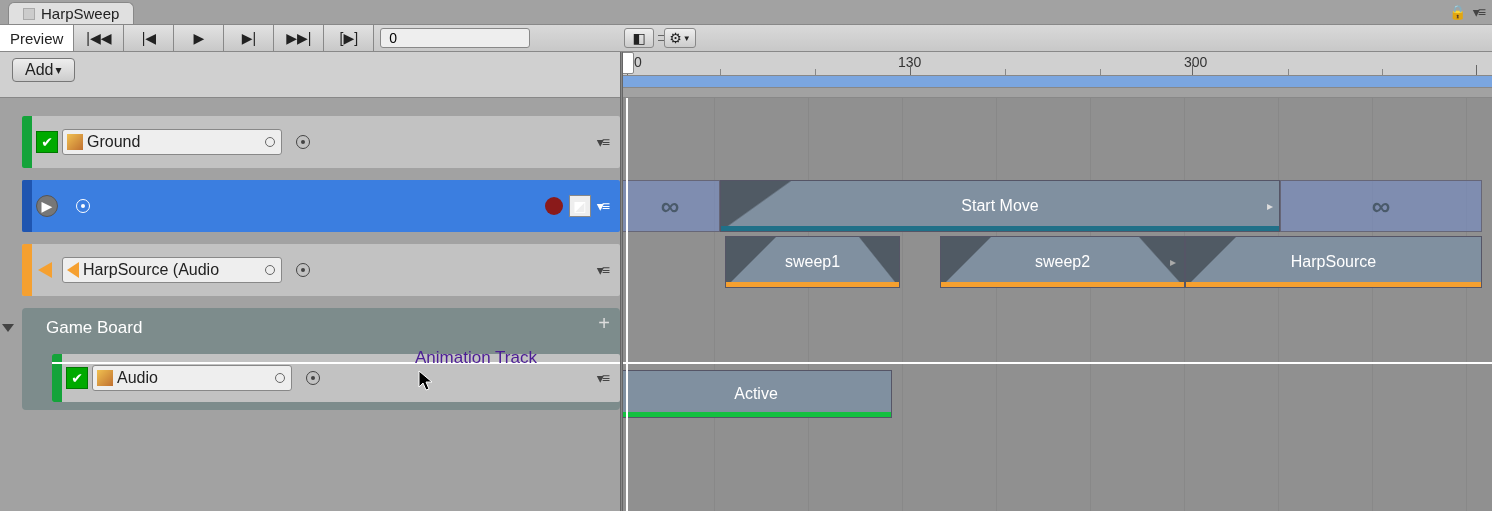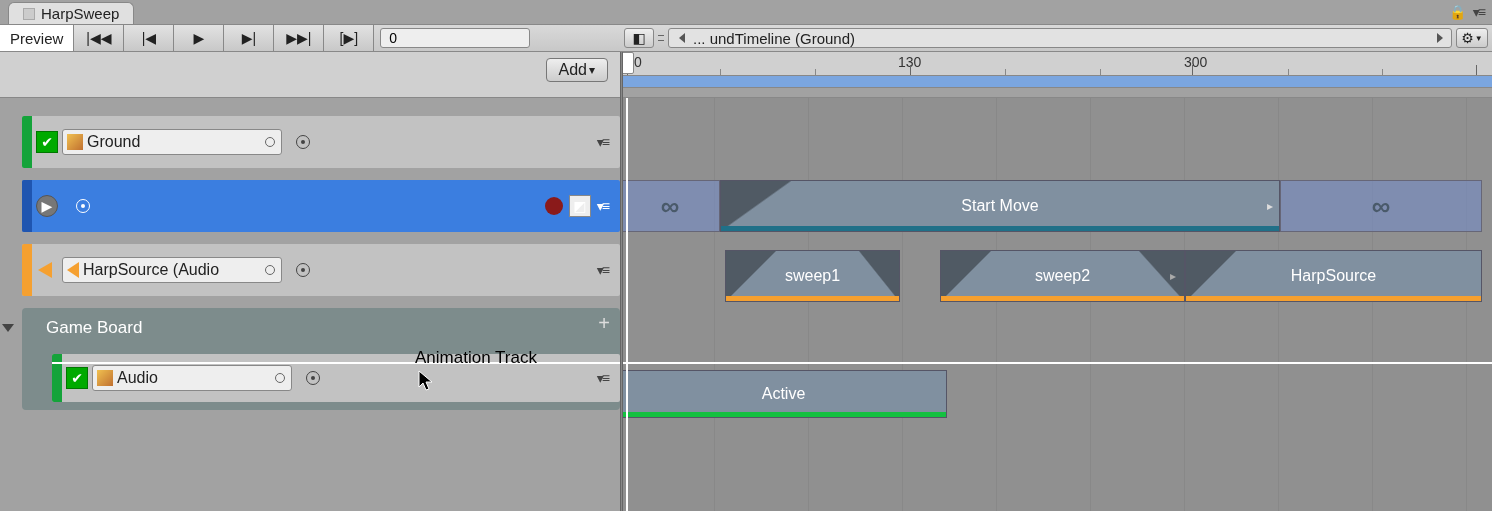--- a/index.html
+++ b/index.html
@@ -128,21 +128,20 @@
     margin-right: 4px;
     display: flex; align-items: center; justify-content: center;
     font-size: 14px;
   }
 
   
   .add-row {
     height: 46px;
     display: flex;
     border-bottom: 1px solid #888;
-    text-align: right;
   }
   .add-left {
     width: 620px;
     background: #d0d0d0;
     padding: 6px 12px;
     flex-shrink: 0;
   }
   .add-btn {
     background: linear-gradient(#eee,#ccc);
     border: 1px solid #777;
@@ -347,21 +346,21 @@
     padding: 6px 0 8px 30px;
   }
   .group-body .track-row { margin: 0; height: 48px; }
 
   
   .tooltip-label {
     position: absolute;
     left: 415px;
     top: 250px;
     font-size: 17px;
-    color: #000000;
+    color: #4c1d95;
     background: transparent;
     z-index: 60;
     pointer-events: none;
   }
   .cursor-arrow {
     position: absolute;
     left: 418px;
     top: 272px;
     z-index: 61;
     pointer-events: none;
@@ -466,25 +465,20 @@
     <div class="transport-btn">|◀</div>
     <div class="transport-btn">▶</div>
     <div class="transport-btn">▶|</div>
     <div class="transport-btn">▶▶|</div>
     <div class="transport-btn">[▶]</div>
     <input class="frame-input" value="0" style="">
   </div>
   <div class="toolbar-right">
     <div class="splitter-btn">◧</div>
     <div style="width:6px;height:6px;border-bottom:1px solid #666;border-top:1px solid #666;"></div>
-    <div class="asset-dropdown">
-      <span class="arrow-left"></span>
-      <span>... undTimeline (Ground)</span>
-      <span class="arrow-right"></span>
-    </div>
     <div class="gear-btn">
       <span>⚙</span>
       <span style="font-size:8px;margin-left:1px;">▼</span>
     </div>
   </div>
 </div>
 
 <div class="add-row">
   <div class="add-left">
     <div class="add-btn">
@@ -601,21 +595,21 @@
         <div class="fade-in"></div>
         <span>Start Move</span>
         <span style="position:absolute;right:6px;color:#ddd;font-size:12px">▸</span>
         <div class="clip-underline" style="background:#207088"></div>
       </div>
       <div class="loop-region" style="left:660px;width:202px">
         <span class="infinity">∞</span>
       </div>
     </div>
 
-    <div class="clip-lane" style="top:152px;">
+    <div class="clip-lane" style="top:138px;">
       <div class="clip" style="left:105px;width:175px">
         <div class="fade-in" style="width:50px"></div>
         <span>sweep1</span>
         <div class="fade-out" style="width:40px"></div>
         <div class="clip-underline" style="background:#f5a030"></div>
       </div>
       <div class="clip" style="left:320px;width:245px">
         <div class="fade-in" style="width:50px"></div>
         <span>sweep2</span>
         <div class="fade-out" style="width:45px"></div>
@@ -623,20 +617,20 @@
         <div class="clip-underline" style="background:#f5a030"></div>
       </div>
       <div class="clip" style="left:565px;width:297px">
         <div class="fade-in" style="width:50px"></div>
         <span>HarpSource</span>
         <div class="clip-underline" style="background:#f5a030"></div>
       </div>
     </div>
 
     <div class="clip-lane" style="top:272px;height:48px">
-      <div class="clip" style="left:0;width:327px;height:48px">
+      <div class="clip" style="left:0;width:272px;height:48px">
         <span>Active</span>
         <div class="clip-underline" style="background:#14c040"></div>
       </div>
     </div>
 
   </div>
 </div>
 
 </body></html>

